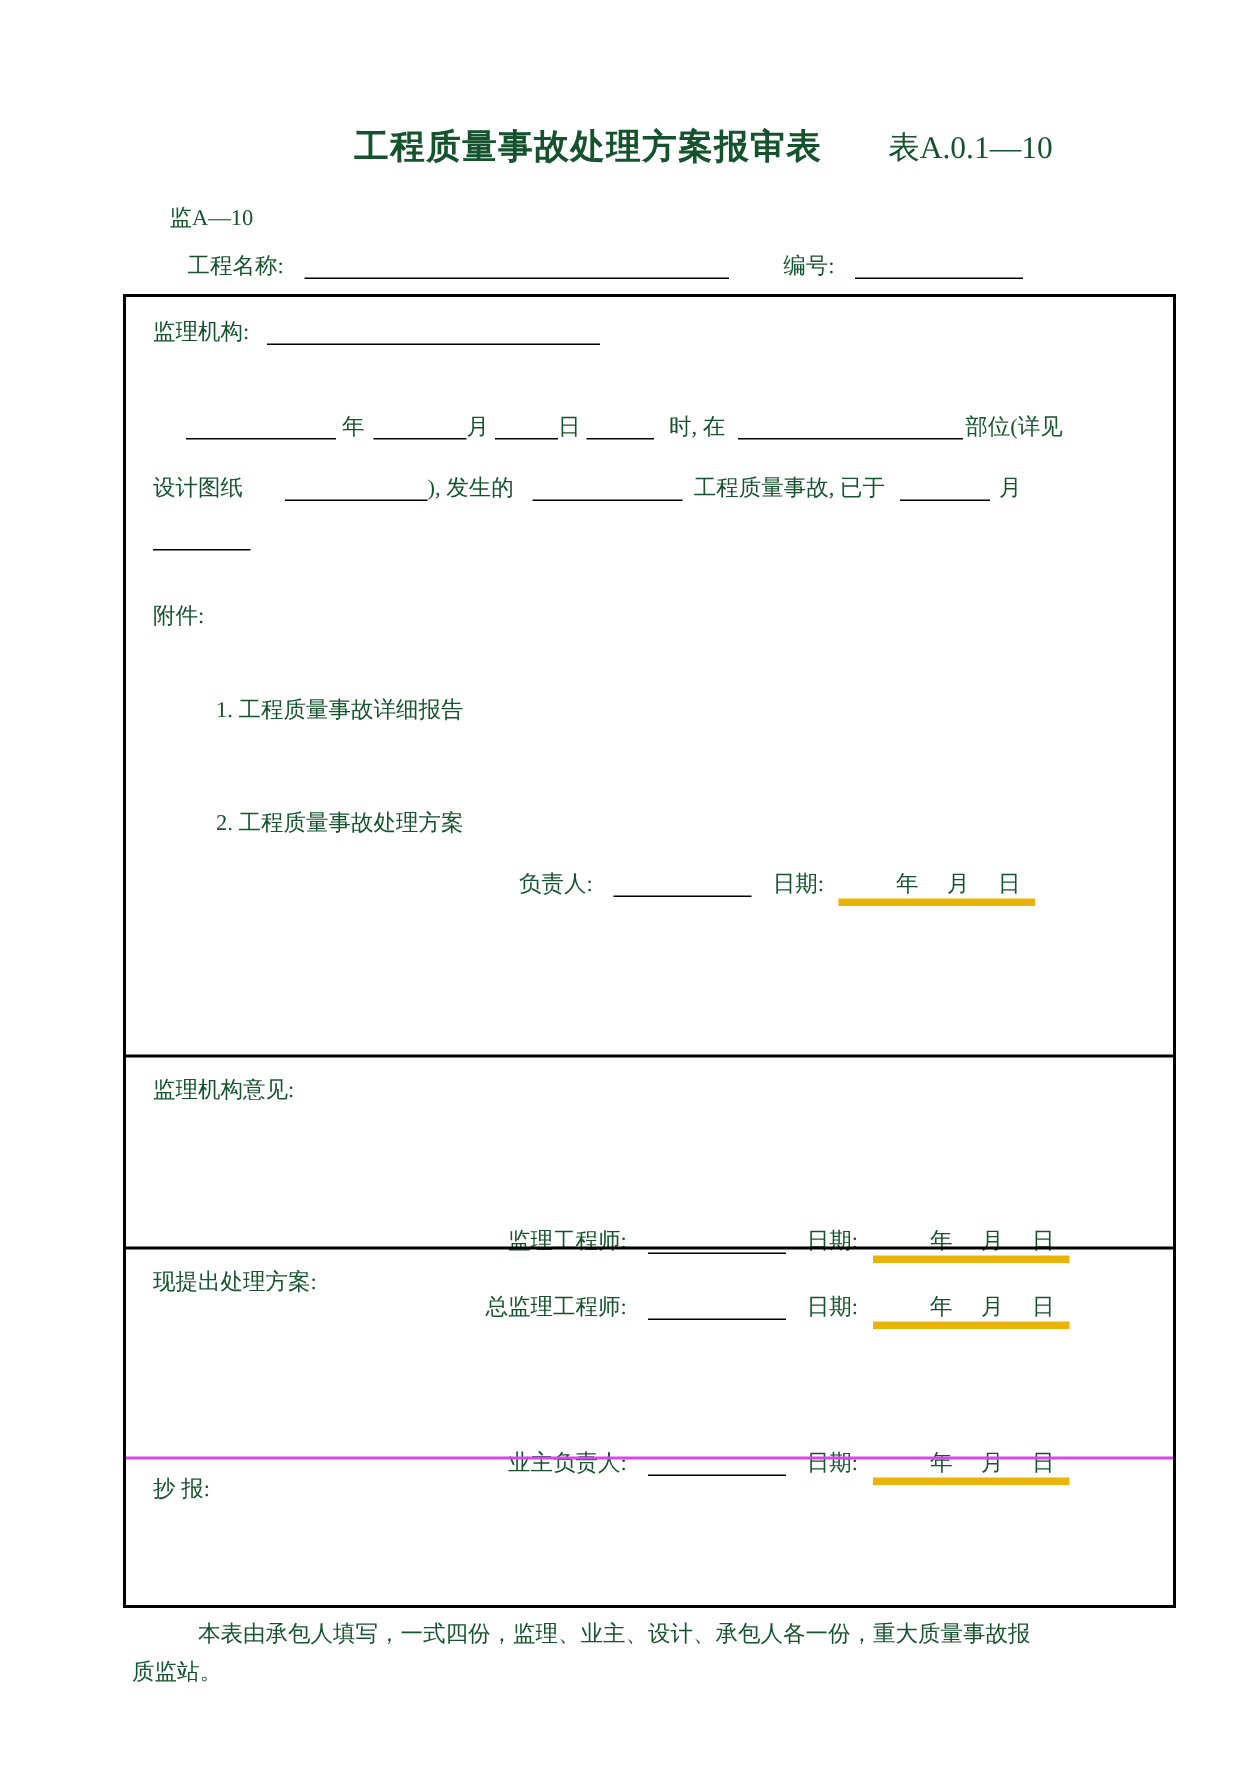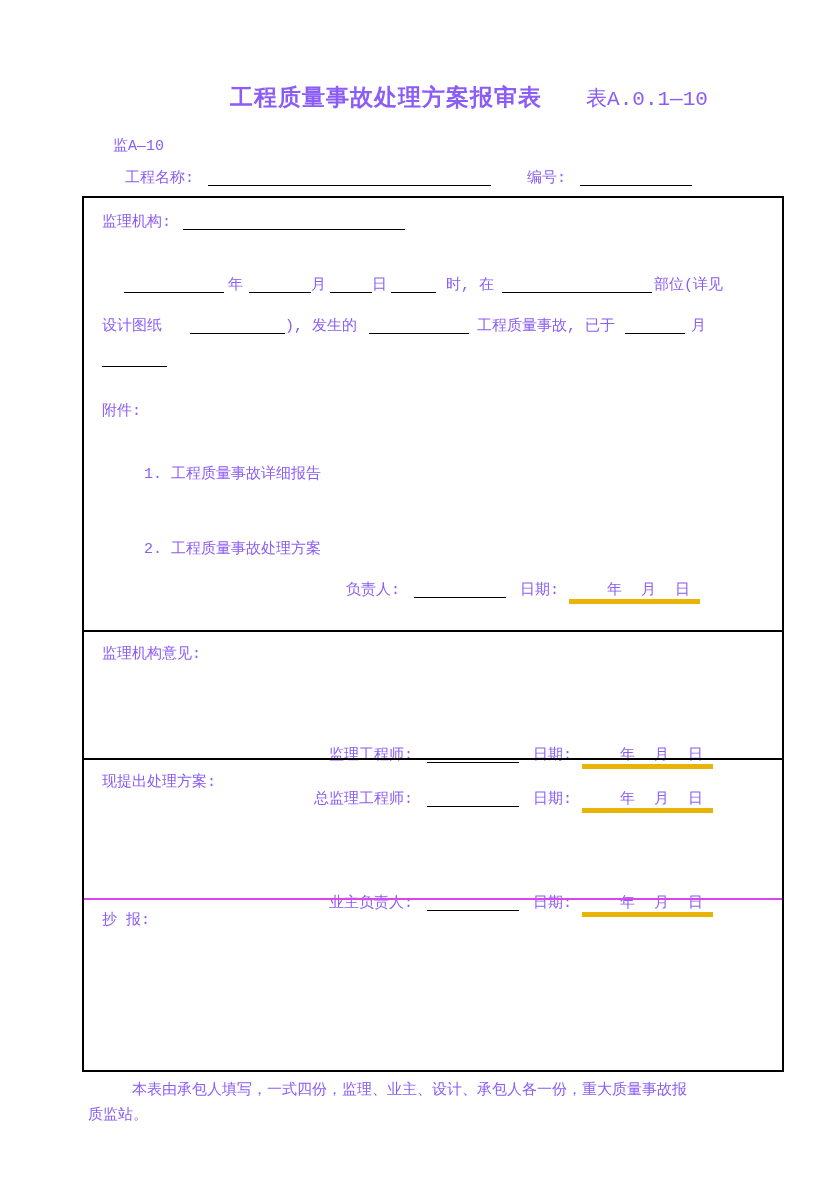--- a/index.html
+++ b/index.html
@@ -1,36 +1,36 @@
 <!DOCTYPE html>
 <html><head>
 <meta charset="utf-8">
 <style>
   html,body{margin:0;padding:0;background:#ffffff;}
   .page{
     position:relative;width:838px;height:1186px;background:#fff;
-    font-family:Liberation Mono, monospace;
-    font-size:15px;color:#8b5cf6;overflow:hidden;
+    font-family:Liberation Serif, serif;
+    font-size:15px;color:#14532d;overflow:hidden;
   }
   
   .bl{display:inline-block;border-bottom:1px solid #000;height:1em;vertical-align:-4px;}
   .dateline{display:inline-block;border-bottom:5px solid #eab308;margin-left:10px;padding:0 8px 0 38px;letter-spacing:2px;}
   
   .title-row{position:absolute;top:82px;left:100px;width:738px;text-align:center;white-space:nowrap;}
   .title{font-size:23px;font-weight:bold;letter-spacing:1px;}
   .tno{font-size:21px;margin-left:44px;font-weight:normal;}
   .form-code{position:absolute;top:136px;left:113px;}
   .project-row{position:absolute;top:168px;left:125px;white-space:nowrap;}
   .project-row .bl1{width:283px;margin-left:14px;}
   .project-row .lbl2{margin-left:36px;}
   .project-row .bl2{width:112px;margin-left:14px;}
   
   .main-box{position:absolute;left:82px;top:196px;width:702px;height:876px;border:2px solid #000;box-sizing:border-box;display:flex;flex-direction:column;}
   .sec{box-sizing:border-box;}
-  .sec1{height:432px;}
+  .sec1{height:505px;}
   .sec2{height:128px;border-top:2px solid #000;}
   .sec3{height:140px;border-top:2px solid #000;}
   .sec4{flex:1;border-top:2px solid #d946ef;}
   .org-row{margin:14px 0 0 18px;}
   .org-row .bl{width:222px;margin-left:12px;}
   .p1{margin:44px 0 0 40px;white-space:nowrap;}
   .p1 .b1{width:100px;margin-right:4px;}
   .p1 .b2{width:62px;margin-left:6px;}
   .p1 .b3{width:42px;margin-left:4px;}
   .p1 .b4{width:45px;margin-left:4px;margin-right:10px;}

